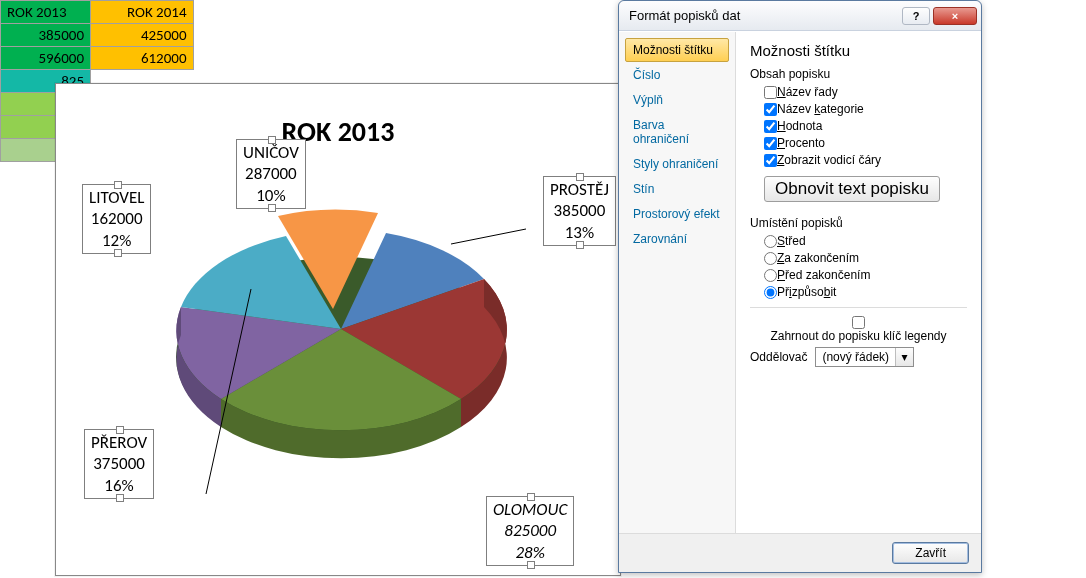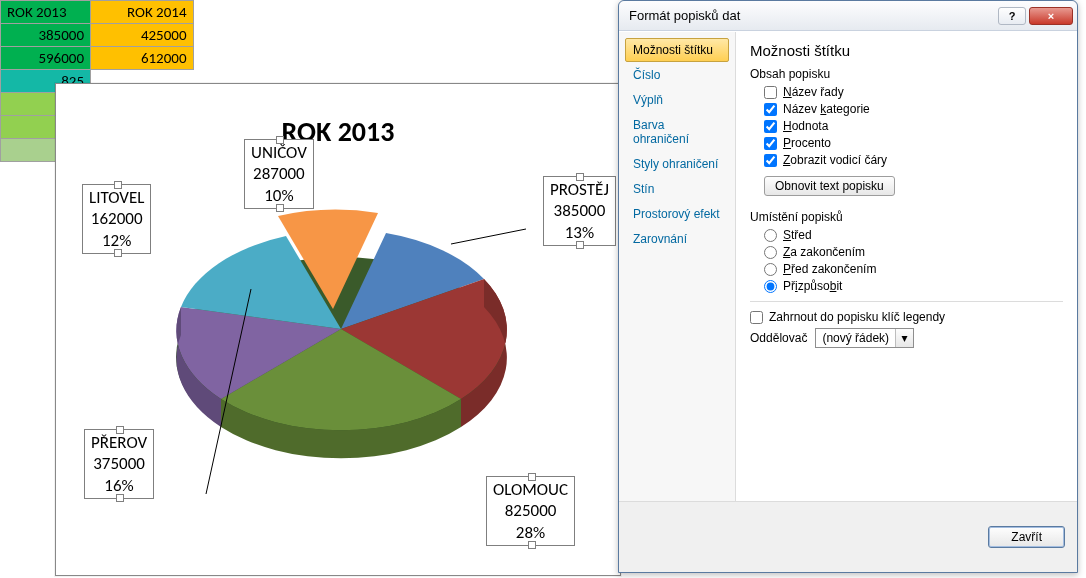--- a/index.html
+++ b/index.html
@@ -84,21 +84,21 @@
       border: 1px solid #7f7f7f;
     }
     .dl-handles::before { top: -4px; left: 50%; margin-left: -3px; }
     .dl-handles::after  { bottom: -4px; left: 50%; margin-left: -3px; }
 
     
     .dialog {
       position: absolute;
       top: 0;
       left: 618px;
-      width: 460px;
+      width: 364px;
       height: 573px;
       background: #f0f0f0;
       border: 1px solid #5a7aa0;
       border-radius: 6px 6px 0 0;
       box-shadow: 0 2px 6px rgba(0,0,0,.25);
       display: flex;
       flex-direction: column;
       overflow: hidden;
     }
     .titlebar {
@@ -163,30 +163,29 @@
     }
     .content-col h2 {
       font-size: 15px;
       font-weight: normal;
       margin-bottom: 8px;
     }
     .group-label { font-size: 12px; margin: 6px 0 4px; }
     .check-row, .radio-row {
       display: flex; align-items: center;
       margin: 3px 0 3px 14px;
-      gap: 6px;
     }
     .check-row label span.u, .radio-row label span.u { text-decoration: underline; }
     .btn {
       display: inline-block;
       padding: 2px 10px;
       background: linear-gradient(#fefefe,#e7e7e7);
       border: 1px solid #9d9d9d;
       border-radius: 3px;
-      font-size: 12px;
+      font-size: 17px;
       margin: 6px 0 8px 14px;
       cursor: pointer;
     }
     .sep { border-top: 1px solid #dcdcdc; margin: 8px 0; }
     .oddel-row {
       display: flex; align-items: center; gap: 8px;
       margin-left: 0; margin-top: 4px;
     }
     .select {
       display: inline-flex; align-items: center;
@@ -200,21 +199,21 @@
       width: 18px; height: 18px;
       border-left: 1px solid #bdbdbd;
       display: flex; align-items: center; justify-content: center;
       background: linear-gradient(#fdfdfd,#e7e7e7);
       margin-left: 6px;
     }
 
     .dlg-footer {
       border-top: 1px solid #dcdcdc;
       background: #f0f0f0;
-      padding: 24px 12px;
+      padding: 8px 12px;
       display: flex;
       justify-content: flex-end;
     }
     .dlg-footer .btn-primary {
       padding: 3px 22px;
       background: linear-gradient(#fefefe,#e7e7e7);
       border: 1px solid #5a7aa0;
       border-radius: 3px;
       box-shadow: 0 0 0 1px #a3bde0 inset;
       cursor: pointer;
@@ -277,31 +276,31 @@
         <path d="M-120,70 L-120,98 A165,100 0 0,1 -160,6 L-160,-22 A165,100 0 0,0 -120,70 Z" fill="#5f4a79"></path>
 
         <path d="M0,0 L-160,-22 A165,100 0 0,1 -55,-93 Z" fill="#4bacc6"></path>
       </g>
 
       <line x1="95" y1="110" x2="50" y2="315" stroke="#000"></line>
       <line x1="345" y1="65" x2="420" y2="50" stroke="#000" transform="translate(-50,0)"></line>
     </svg>
   </div>
 
-  <div class="data-label dl-handles" style="top:55px; left:188px;">
+  <div class="data-label dl-handles" style="top:55px; left:180px;">
     <span>UNIČOV</span><br>
     <span>287000</span><br>
     <span>10%</span>
   </div>
   <div class="data-label dl-handles" style="top:92px; left:487px;">
     <span>PROSTĚJ</span><br>
     <span>385000</span><br>
     <span>13%</span>
   </div>
-  <div class="data-label dl-handles" style="top:392px; left:430px;">
+  <div class="data-label dl-handles" style="top:412px; left:430px;font-style:italic;">
     <span>OLOMOUC</span><br>
     <span>825000</span><br>
     <span>28%</span>
   </div>
   <div class="data-label dl-handles" style="top:345px; left:28px;">
     <span>PŘEROV</span><br>
     <span>375000</span><br>
     <span>16%</span>
   </div>
   <div class="data-label dl-handles" style="top:100px; left:26px;">
@@ -374,21 +373,21 @@
           <input type="radio" name="pos" style="">
           <label><span class="u">P</span>řed zakončením</label>
         </div>
       <div class="radio-row">
           <input type="radio" name="pos" checked="" style="">
           <label>Př<span class="u">i</span>způso<span class="u">b</span>it</label>
         </div>
 
       <div class="sep"></div>
 
-      <div class="check-row" style="margin-left:0;">
+      <div class="check-row" style="margin-left:0;flex-direction:column;">
           <input type="checkbox" style="">
           <label>Zahrnout do popisku klíč legendy</label>
         </div>
 
       <div class="oddel-row">
         <span><span class="u">O</span>dd<span class="u">ě</span>lovač</span>
         <div class="select">
           <span>(nový řádek)</span>
           <span class="caret">▾</span>
         </div>

